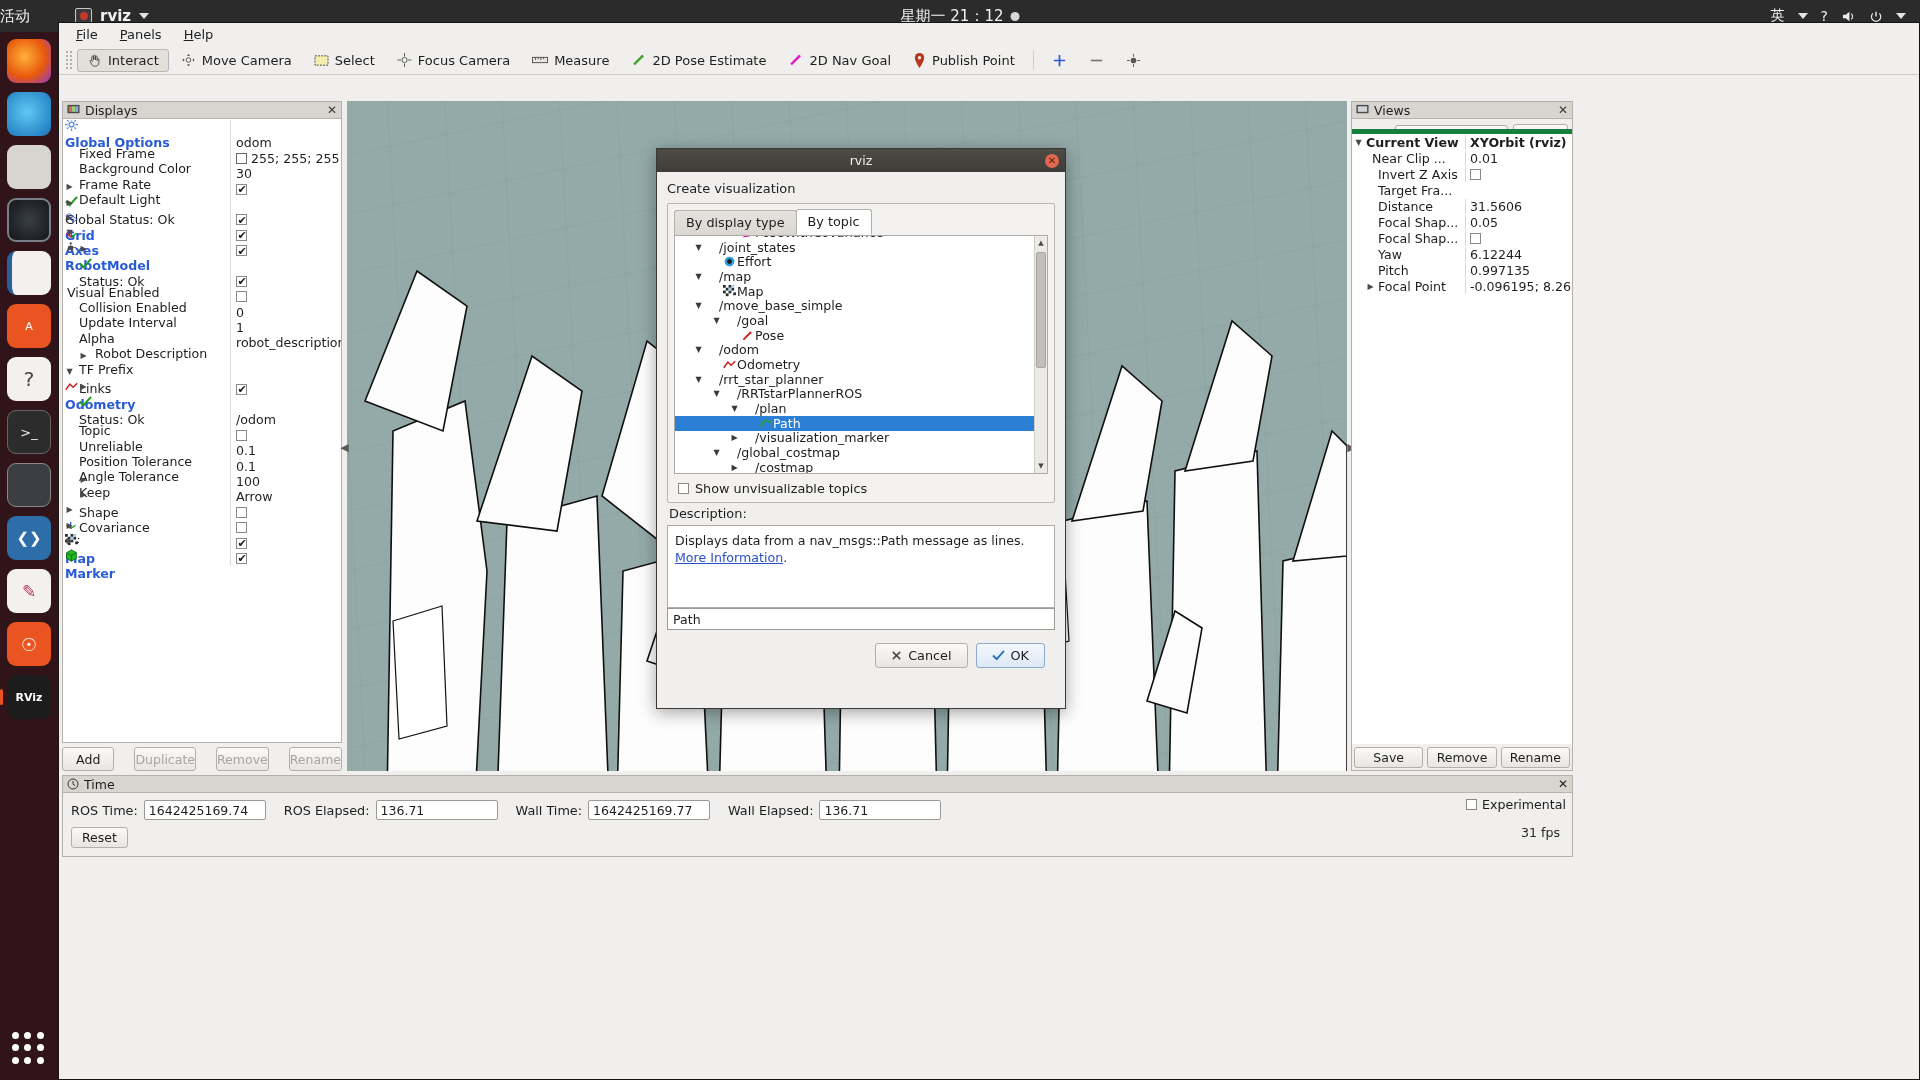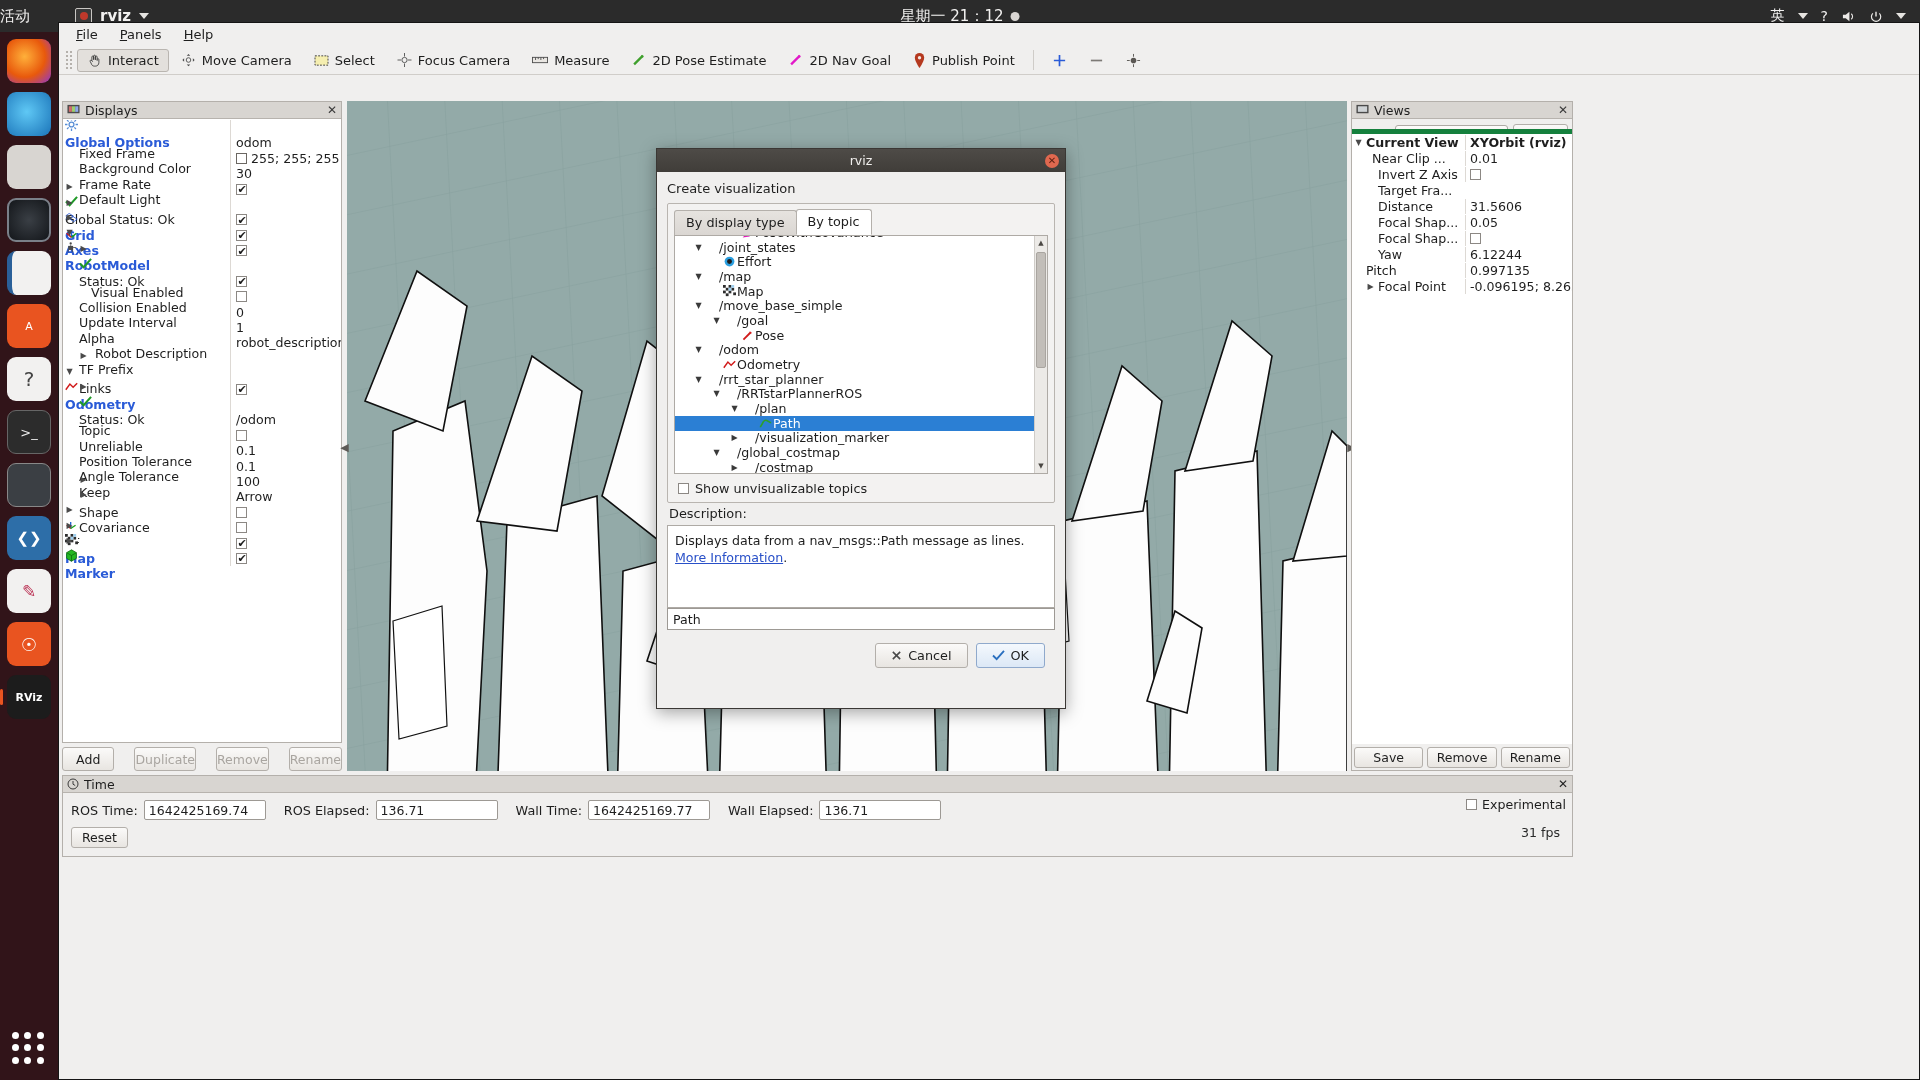--- a/index.html
+++ b/index.html
@@ -424,21 +424,21 @@
             <span class="tname" style="padding-left:16px">
               <span class="arrow r"></span>
               <svg class="ico" viewBox="0 0 14 12">
                 <path d="M1 6l4 4 8-9" stroke="#1f9a27" stroke-width="2.2" fill="none"></path>
               </svg>
               <span class="">Status: Ok</span>
             </span>
             <span class="tval"></span>
           </div>
           <div class="trow">
-            <span class="tname" style="padding-left:28px">
+            <span class="tname" style="padding-left:4px">
               <span class="arrow none"></span>
               <span class="ico"></span>
               <span class="">Visual Enabled</span>
             </span>
             <span class="tval"><span class="chk on"></span></span>
           </div>
           <div class="trow">
             <span class="tname" style="padding-left:16px">
               <span class="arrow none"></span>
               <span class="ico"></span>
@@ -730,21 +730,21 @@
             <span class="vv" style=""><span class="chk"></span></span>
           </div>
           <div class="vrow">
             <span class="vn" style="padding-left:14px">
               <span class="arrow none"></span>
               <span class="" style="">Yaw</span>
             </span>
             <span class="vv" style="">6.12244</span>
           </div>
           <div class="vrow">
-            <span class="vn" style="padding-left:2px">
+            <span class="vn" style="padding-left:14px">
               <span class="arrow none"></span>
               <span class="" style="">Pitch</span>
             </span>
             <span class="vv" style="">0.997135</span>
           </div>
           <div class="vrow">
             <span class="vn" style="padding-left:14px">
               <span class="arrow r"></span>
               <span class="" style="">Focal Point</span>
             </span>

